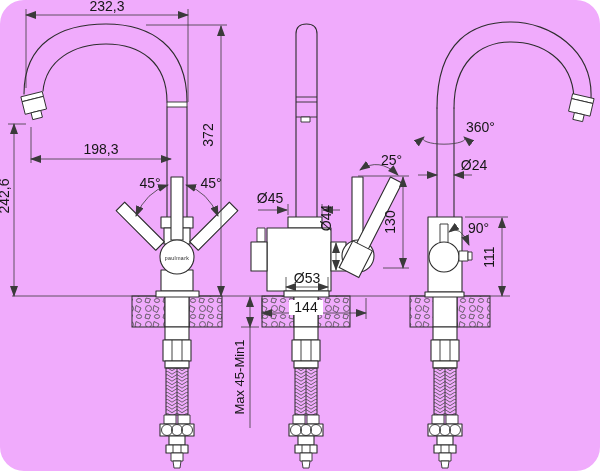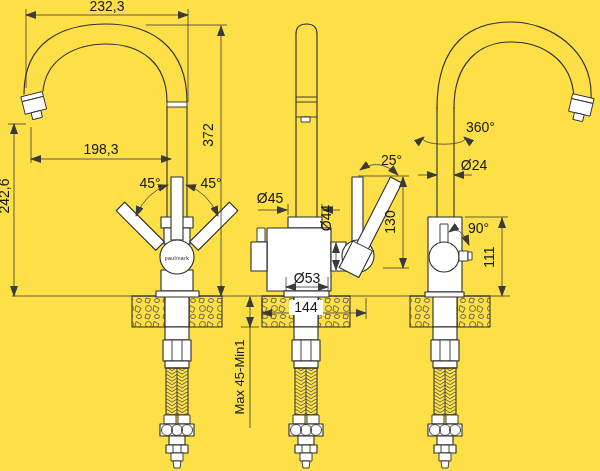--- a/index.html
+++ b/index.html
@@ -1,16 +1,16 @@
 <!DOCTYPE html>
 <html><head>
 <meta charset="utf-8">
 <style>
   html,body{margin:0;padding:0;background:#fff;}
-  .stage{width:600px;height:471px;background:#fde047;position:relative;overflow:hidden;}
+  .stage{width:600px;height:471px;background:#f0abfc;position:relative;overflow:hidden;border-radius:24px;}
   .ol{fill:none;stroke:#2d2d2d;stroke-width:1.1;stroke-linejoin:round;stroke-linecap:round;}
   .ol2{fill:none;stroke:#2d2d2d;stroke-width:.9;stroke-linejoin:round;}
   .fw{fill:#fff;stroke:#2d2d2d;stroke-width:1.1;stroke-linejoin:round;}
   .fw2{fill:#fff;stroke:#2d2d2d;stroke-width:.9;stroke-linejoin:round;}
   .dim{fill:none;stroke:#3a3a3a;stroke-width:.8;}
   .dtxt{font-family:"Liberation Sans",sans-serif;font-size:14px;fill:#161616;}
   .dtxt-s{font-size:13px;}
   .logo{font-family:"Liberation Sans",sans-serif;font-size:5.2px;letter-spacing:.4px;fill:#222;}
   .mask{fill:#fff;stroke:none;}
 </style>

